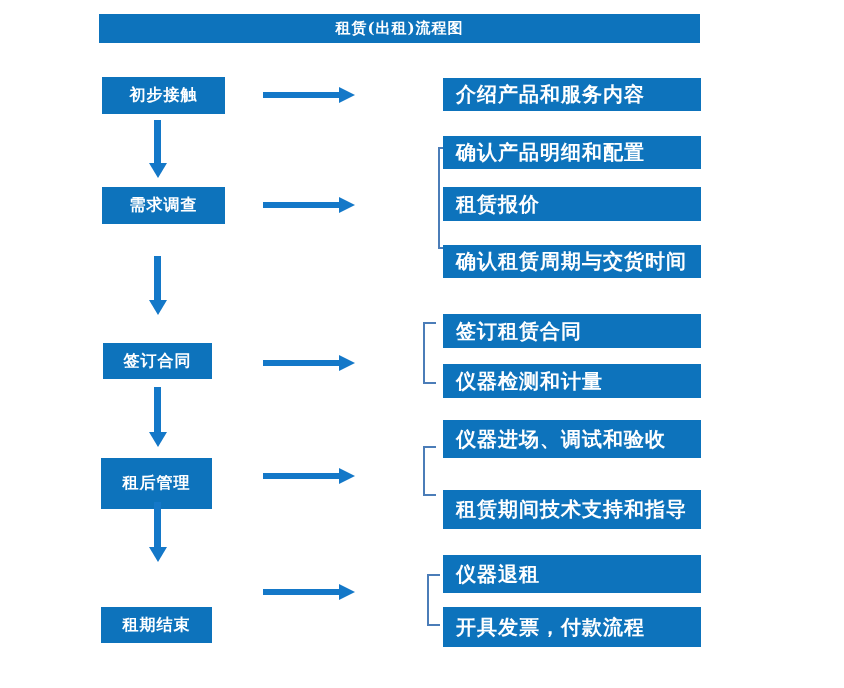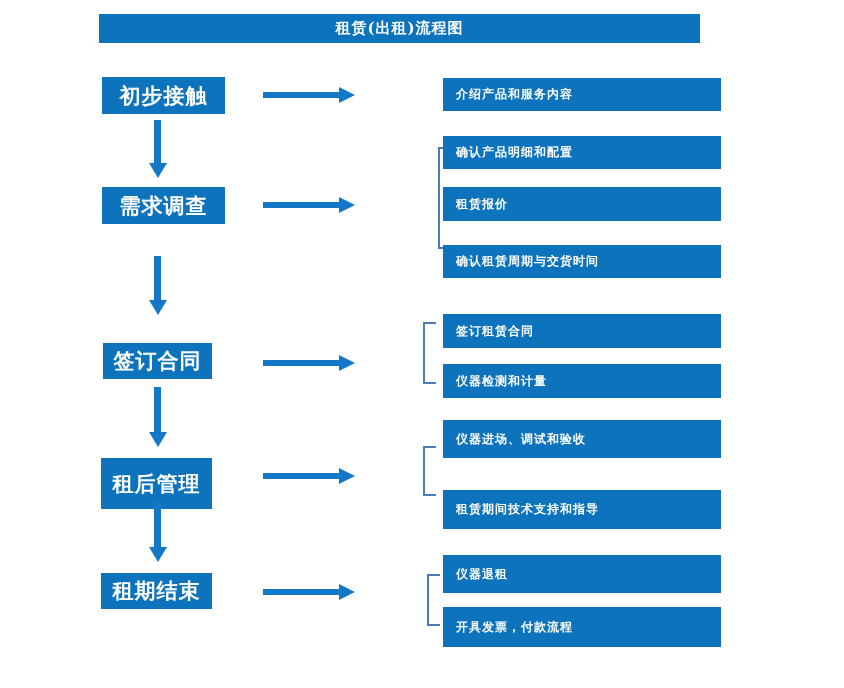--- a/index.html
+++ b/index.html
@@ -22,35 +22,35 @@
     font-weight: bold;
     display: flex;
     align-items: center;
     justify-content: center;
     letter-spacing: 1px;
   }
   .stage-box {
     position: absolute;
     background: var(--box-blue);
     color: var(--text-white);
-    font-size: 21px;
+    font-size: 16px;
     font-weight: bold;
     display: flex;
     align-items: center;
     justify-content: center;
     letter-spacing: 1px;
     white-space: nowrap;
   }
   .output-box {
     position: absolute;
     left: 443px;
-    width: 278px;
+    width: 258px;
     background: var(--box-blue);
     color: var(--text-white);
-    font-size: 12px;
+    font-size: 20px;
     font-weight: bold;
     display: flex;
     align-items: center;
     padding-left: 13px;
     box-sizing: border-box;
     letter-spacing: 1px;
     white-space: nowrap;
   }
   .h-arrow { position: absolute; left: 263px; width: 92px; height: 16px; }
   .h-shaft {
@@ -92,21 +92,21 @@
 
   <div class="bracket" style="left:438px; top:147px; height:102px;"></div>
   <div class="bracket" style="left:423px; top:322px; height:62px;"></div>
   <div class="bracket" style="left:423px; top:446px; height:50px;"></div>
   <div class="bracket" style="left:427px; top:574px; height:52px;"></div>
 
   <div class="stage-box" style="left:102px; top:77px; width:123px; height:37px;">初步接触</div>
   <div class="stage-box" style="left:102px; top:187px; width:123px; height:37px;">需求调查</div>
   <div class="stage-box" style="left:103px; top:343px; width:109px; height:36px;">签订合同</div>
   <div class="stage-box" style="left:101px; top:458px; width:111px; height:51px;">租后管理</div>
-  <div class="stage-box" style="left:101px; top:573px; width:111px; height:36px;">租期结束</div>
+  <div class="stage-box" style="left:101px; top:607px; width:111px; height:36px;">租期结束</div>
 
   <div class="output-box" style="top:78px; height:33px;">介绍产品和服务内容</div>
   <div class="output-box" style="top:136px; height:33px;">确认产品明细和配置</div>
   <div class="output-box" style="top:187px; height:34px;font-family:Liberation Mono, monospace;">租赁报价</div>
   <div class="output-box" style="top:245px; height:33px;">确认租赁周期与交货时间</div>
   <div class="output-box" style="top:314px; height:34px;">签订租赁合同</div>
   <div class="output-box" style="top:364px; height:34px;">仪器检测和计量</div>
   <div class="output-box" style="top:420px; height:38px;">仪器进场、调试和验收</div>
   <div class="output-box" style="top:490px; height:39px;">租赁期间技术支持和指导</div>
   <div class="output-box" style="top:555px; height:38px;">仪器退租</div>

